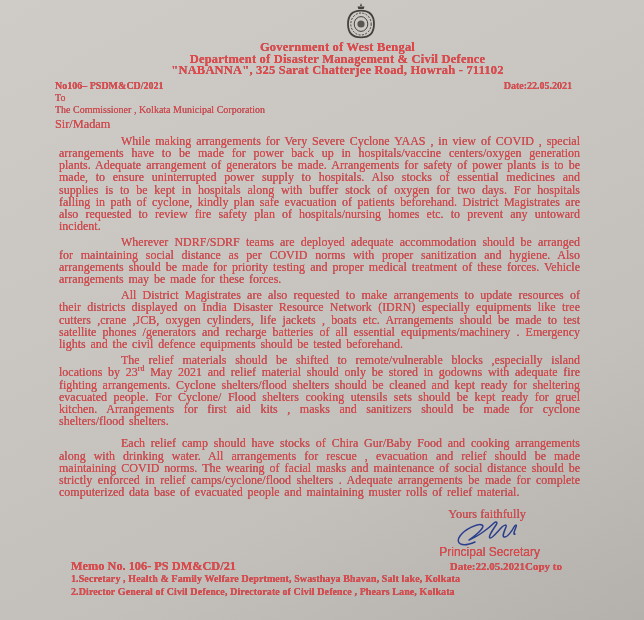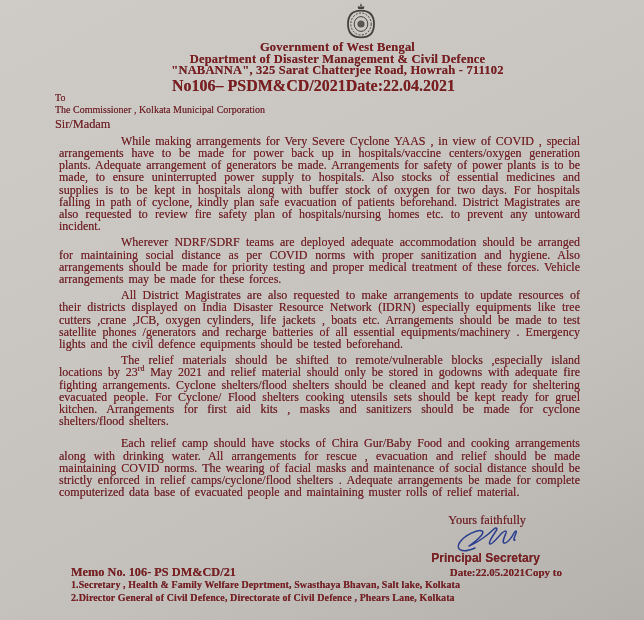--- a/index.html
+++ b/index.html
@@ -5,51 +5,51 @@
   html, body { margin:0; padding:0; overflow:hidden; }
   body {
     width:644px; height:620px;
     background: linear-gradient(152deg, #cfccc8 0%, #c9c6c2 40%, #c3c0bc 70%, #b4b1ad 100%);
   }
   .doc {
     box-sizing:border-box;
     width:644px; height:620px;
     padding:2px 60px 0 55px;
     font-family:"Liberation Serif", "DejaVu Serif", serif;
-    color:#7f1d1d;
+    color:#ef4444;
     text-shadow: 0 0 0.5px rgba(35,32,58,0.65);
     position:relative;
   }
   .center { text-align:center; padding-left:36px; }
   .emblem-wrap { height:40px; }
   .emblem-wrap svg { margin-left:46px; }
   .h1 { font-weight:bold; font-size:12.5px; line-height:11.6px; letter-spacing:0.2px; }
   .refrow {
-    display:flex; justify-content:center;
-    font-weight:bold; font-size:16px; line-height:13px;
+    display:flex; justify-content:space-between;
+    font-weight:bold; font-size:10px; line-height:13px;
     padding-right:12px; margin-top:2px;
   }
   .refrow .date { font-weight:bold; }
   .to-block { font-size:10px; line-height:12.2px; }
   .subject {
     font-weight:bold; font-size:12.3px; line-height:12.6px;
     margin-top:9px; text-indent:13px; word-spacing:2.5px;
     text-align:justify;
   }
   .salutation { font-size:12.3px; margin-top:2px; line-height:12.5px; }
   .body-text { margin-top:4px; }
   .body-text p {
     margin:4px; font-size:12px; line-height:12.2px;
     text-align:justify; text-indent:62px; word-spacing:1.8px;
   }
   .body-text p.gap-before { margin-top:10px; }
   .body-text sup { font-size:8px; line-height:0; }
-  .valediction { text-align:right; padding-right:58px; font-size:12.3px; margin-top:16px; line-height:13px; }
+  .valediction { text-align:right; padding-right:58px; font-size:12.3px; margin-top:10px; line-height:13px; }
   .sig-row { text-align:right; padding-right:55px; height:28px; margin-top:-3px; }
-  .sig-title { text-align:right; padding-right:44px; font-family:"Liberation Sans", sans-serif; font-weight:bold; font-size:12px; line-height:13px; }
+  .sig-title { text-align:right; padding-right:44px; font-family:"Liberation Sans", sans-serif; font-weight:normal; font-size:12px; line-height:13px; }
   .memo-row {
     display:flex; justify-content:space-between;
     padding-left:16px; padding-right:22px; line-height:13px; margin-top:1px;gap:20px;
   }
   .memo-row .memo { font-weight:bold; font-size:12.3px; }
   .memo-row .datecopy { font-weight:bold; font-size:11px; }
   .copy-list { padding-left:16px; }
   .copy-line { font-weight:bold; font-size:10px; line-height:12.2px; letter-spacing:0.1px; }
 </style>
 </head>
@@ -71,21 +71,21 @@
   </div>
 
   <div class="center">
     <div class="h1">Government of West Bengal</div>
     <div class="h1">Department of Disaster Management &amp; Civil Defence</div>
     <div class="h1">"NABANNA", 325 Sarat Chatterjee Road, Howrah - 711102</div>
   </div>
 
   <div class="refrow">
     <span>No106– PSDM&amp;CD/2021</span>
-    <span class="date">Date:22.04.2021</span>
+    <span class="date">Date:22.05.2021</span>
   </div>
 
   <div class="to-block">
     <div>To</div>
     <div>The Commissioner , Kolkata Municipal Corporation</div>
   </div>
 
 
   <div class="salutation">Sir/Madam</div>
 

